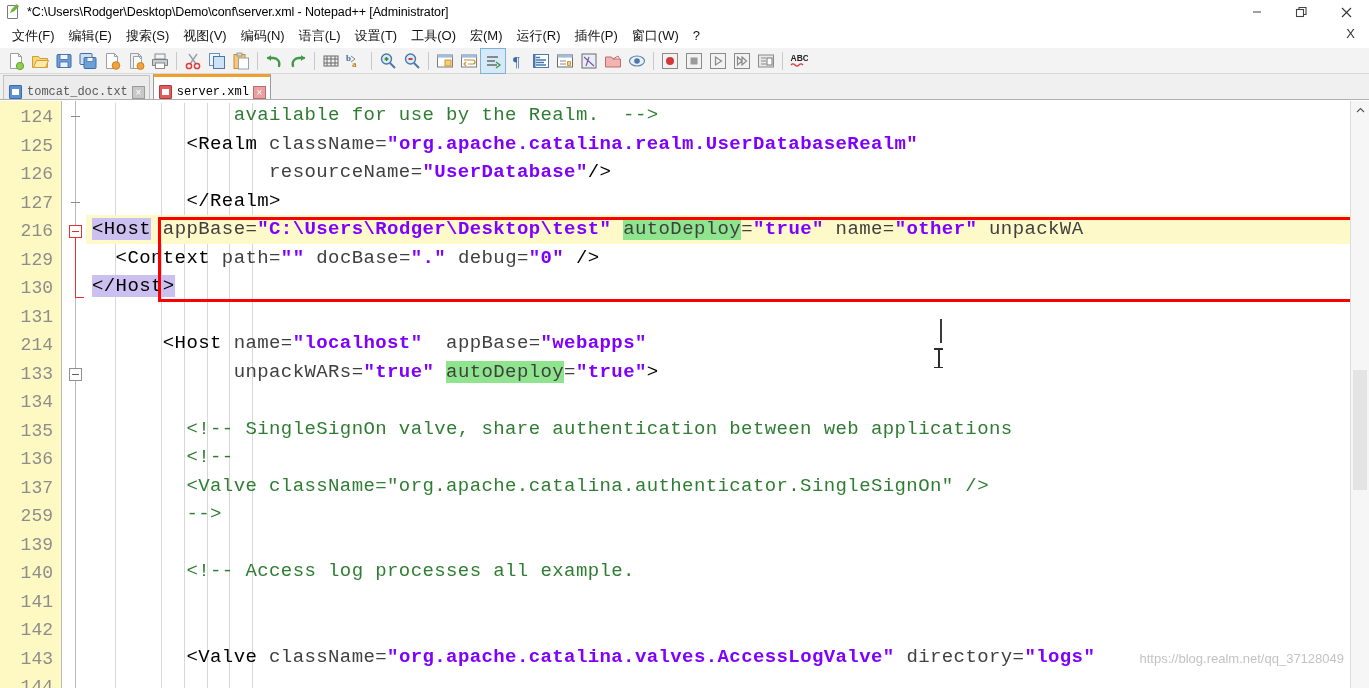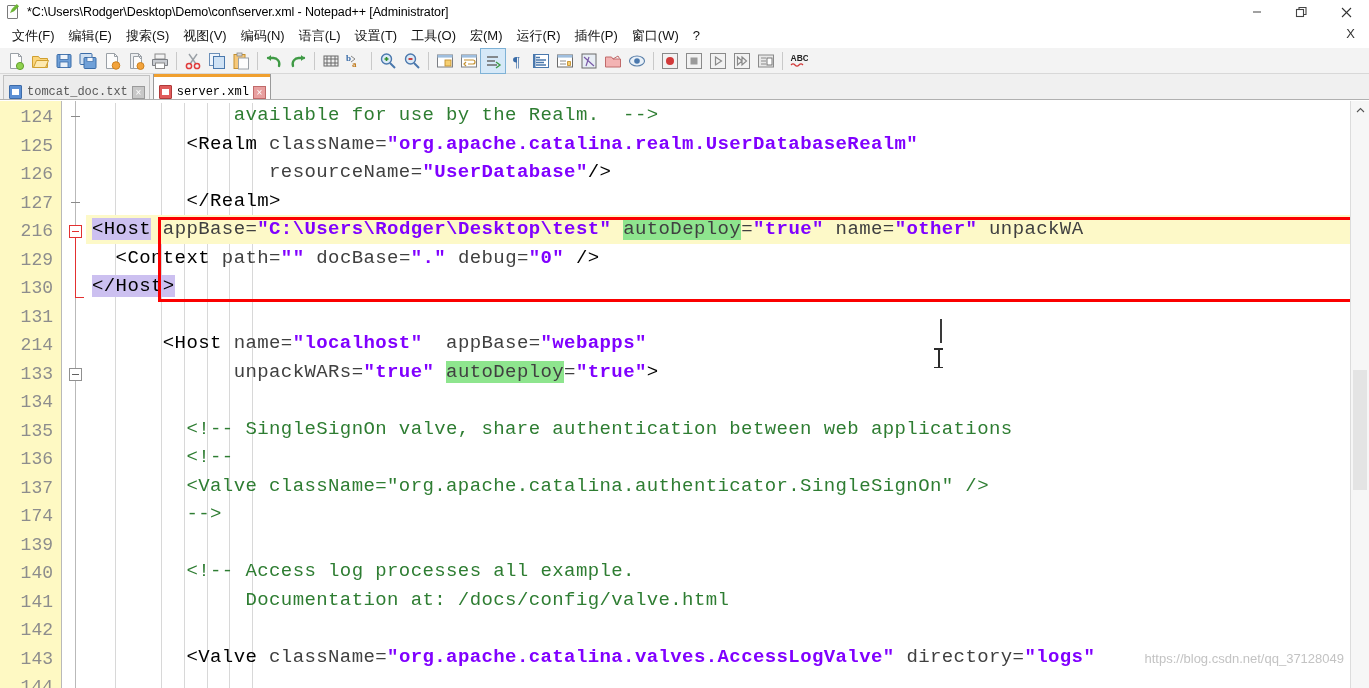--- a/index.html
+++ b/index.html
@@ -689,21 +689,21 @@
           <div class="gline">216</div>
           <div class="gline">129</div>
           <div class="gline">130</div>
           <div class="gline">131</div>
           <div class="gline">214</div>
           <div class="gline">133</div>
           <div class="gline">134</div>
           <div class="gline">135</div>
           <div class="gline">136</div>
           <div class="gline">137</div>
-          <div class="gline">174</div>
+          <div class="gline">259</div>
           <div class="gline">139</div>
           <div class="gline">140</div>
           <div class="gline">141</div>
           <div class="gline">142</div>
           <div class="gline">143</div>
           <div class="gline">144</div>
         </div>
       <div class="foldcol" id="foldcol">
           <div class="fline">
             <span class="fold-dash"></span>
@@ -755,34 +755,34 @@
           <div class="cline">&nbsp;</div>
           <div class="cline"><span class="pl">      </span><span class="tg">&lt;Host</span><span class="pl"> </span><span class="at">name=</span><span class="vl">"localhost"</span><span class="pl">  </span><span class="at">appBase=</span><span class="vl">"webapps"</span></div>
           <div class="cline"><span class="pl">            </span><span class="at">unpackWARs=</span><span class="vl">"true"</span><span class="pl"> </span><span class="at hl-g">autoDeploy</span><span class="at">=</span><span class="vl">"true"</span><span class="tg">&gt;</span></div>
           <div class="cline">&nbsp;</div>
           <div class="cline"><span class="pl">        </span><span class="cm">&lt;!-- SingleSignOn valve, share authentication between web applications</span></div>
           <div class="cline"><span class="pl">        </span><span class="cm">&lt;!--</span></div>
           <div class="cline"><span class="pl">        </span><span class="cm">&lt;Valve className="org.apache.catalina.authenticator.SingleSignOn" /&gt;</span></div>
           <div class="cline"><span class="pl">        </span><span class="cm">--&gt;</span></div>
           <div class="cline">&nbsp;</div>
           <div class="cline"><span class="pl">        </span><span class="cm">&lt;!-- Access log processes all example.</span></div>
-          <div class="cline"><span class="pl">             </span><span class="cm">Documentation at: /docs/config/valve.html</span></div>
+          <div class="cline"><span class="pl">             </span></div>
           <div class="cline"><span class="pl">             </span></div>
           <div class="cline"><span class="pl">        </span><span class="tg">&lt;Valve</span><span class="pl"> </span><span class="at">className=</span><span class="vl">"org.apache.catalina.valves.AccessLogValve"</span><span class="pl"> </span><span class="at">directory=</span><span class="vl">"logs"</span></div>
         </div>
 
       <div class="red-box" style="left:158px; top:116px; right:-3px; height:85px;"></div>
 
       <div class="caret" style="left:940px; top:218px; height:24px;"></div>
 
       <div class="mousecaret" style="left:934px; top:247px; width:9px; height:20px;">
           <i></i>
         </div>
 
-      <div class="watermark">https://blog.csdn.net/qq_37128049</div>
+      <div class="watermark">https://blog.realm.net/qq_37128049</div>
     </div>
 
     <div class="vscroll">
       <div class="sb-arrow">
         <svg width="9" height="7" viewBox="0 0 9 7">
             <polyline points="1,5 4.5,1.5 8,5" fill="none" stroke="#555" stroke-width="1.1"></polyline>
           </svg>
       </div>
       <div class="sb-track">
         <div class="sb-thumb"></div>

